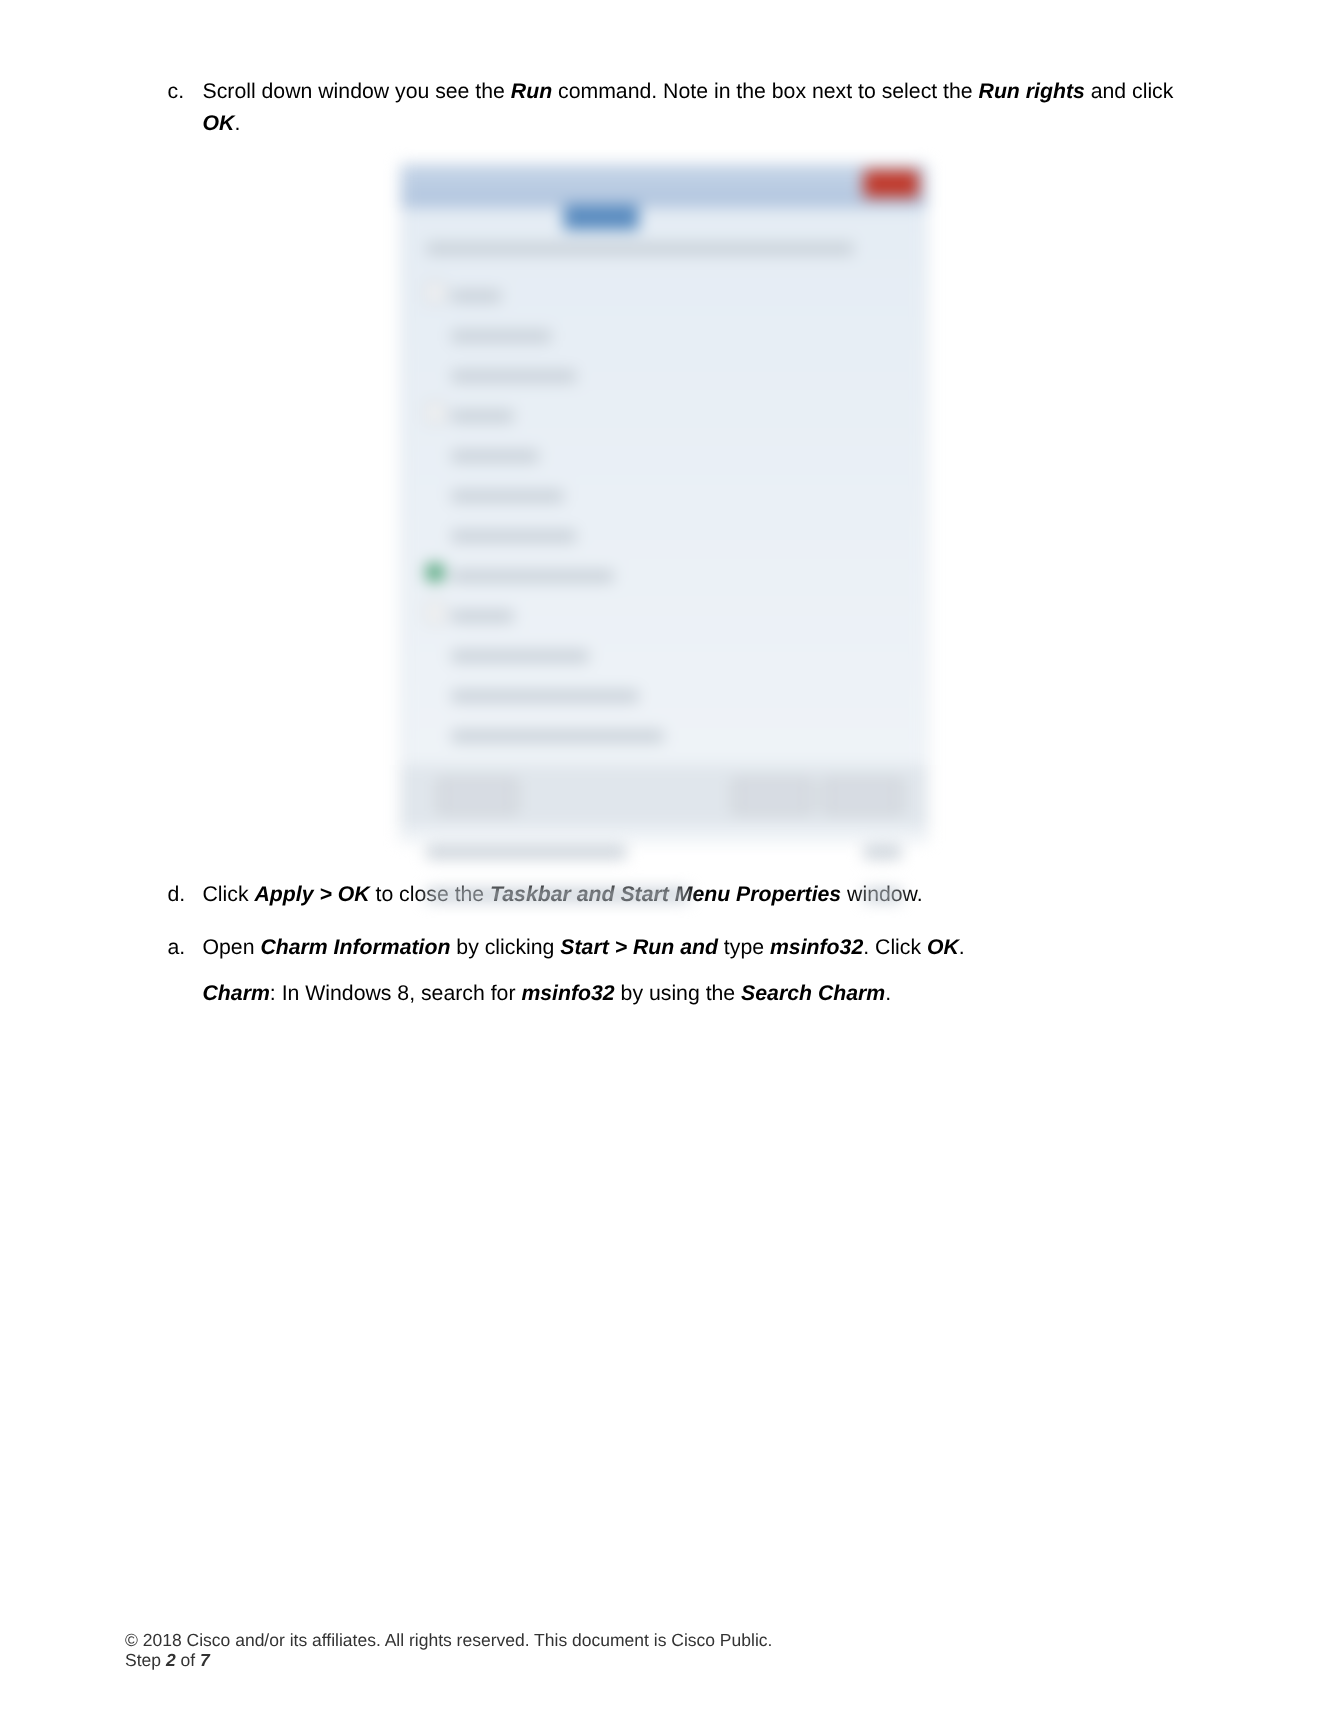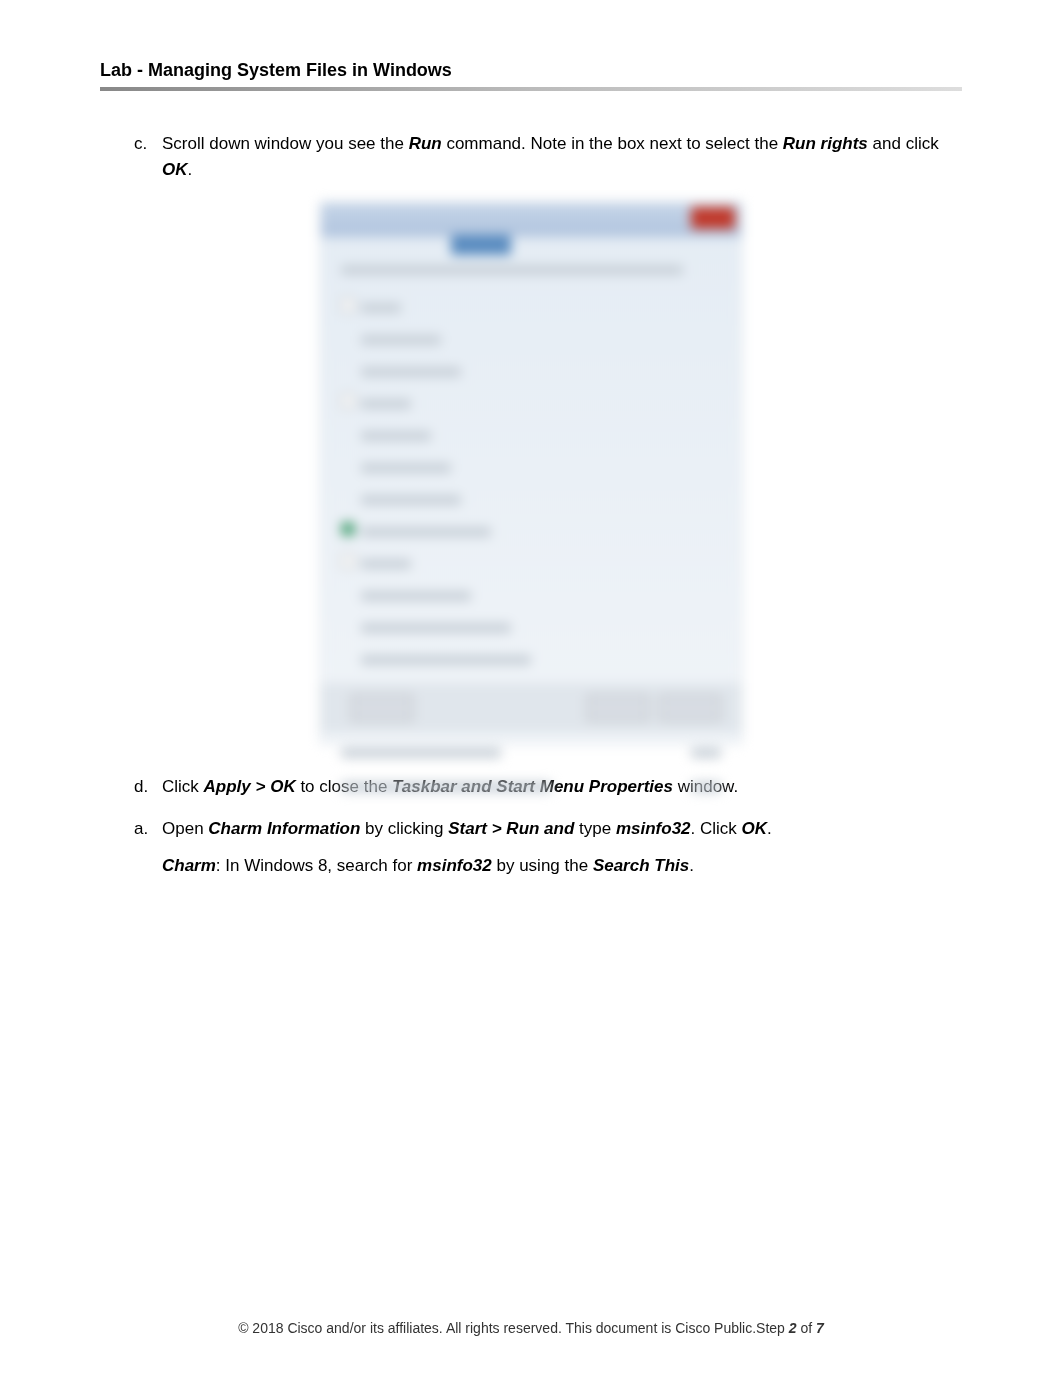--- a/index.html
+++ b/index.html
@@ -115,32 +115,30 @@
       font-weight: bold;
       font-size: 18px;
       margin: 30px 0 18px 0;
     }
     .footer {
       position: absolute;
       bottom: 40px;
       left: 100px;
       right: 100px;
       display: flex;
-      justify-content: center;
+      justify-content: flex-end;
       font-size: 14px;
       color: #333;
+      flex-direction: column;
     }
   </style>
 </head>
 <body>
 
 <div class="page">
-  <div class="header">
-    <span>Lab - Managing System Files in Windows</span>
-  </div>
 
   <div class="list-item">
     <div class="list-marker">c.</div>
     <div class="list-content">
       <span>Scroll down window you see the </span><span class="bold">Run</span><span> command. Note in the box next to select the </span><span class="bold">Run rights </span><span>and click </span><span class="bold">OK</span><span>.</span>
     </div>
   </div>
 
   <div class="screenshot-placeholder">
     <div class="screenshot-inner-header">
@@ -188,21 +186,21 @@
       <span>Click </span><span class="bold">Apply &gt; OK </span><span>to close the </span><span class="bold">Taskbar and Start Menu Properties</span><span> window.</span>
     </div>
   </div>
 
 
   <div class="list-item">
     <div class="list-marker">a.</div>
     <div class="list-content">
       <span>Open </span><span class="bold">Charm Information</span><span> by clicking </span><span class="bold">Start &gt; Run and </span><span>type </span><span class="bold">msinfo32</span><span>. Click </span><span class="bold">OK</span><span>.</span>
       <div style="margin-top:12px">
-        <span class="bold">Charm</span><span>: In Windows 8, search for </span><span class="bold">msinfo32</span><span> by using the </span><span class="bold">Search This</span><span>.</span>
+        <span class="bold">Charm</span><span>: In Windows 8, search for </span><span class="bold">msinfo32</span><span> by using the </span><span class="bold">Search Charm</span><span>.</span>
       </div>
     </div>
   </div>
 
   <div class="footer">
     <div>© 2018 Cisco and/or its affiliates. All rights reserved. This document is Cisco Public.</div>
     <div>
       <span>Step </span><span class="bold">2</span><span> of </span><span class="bold">7</span>
     </div>
   </div>

